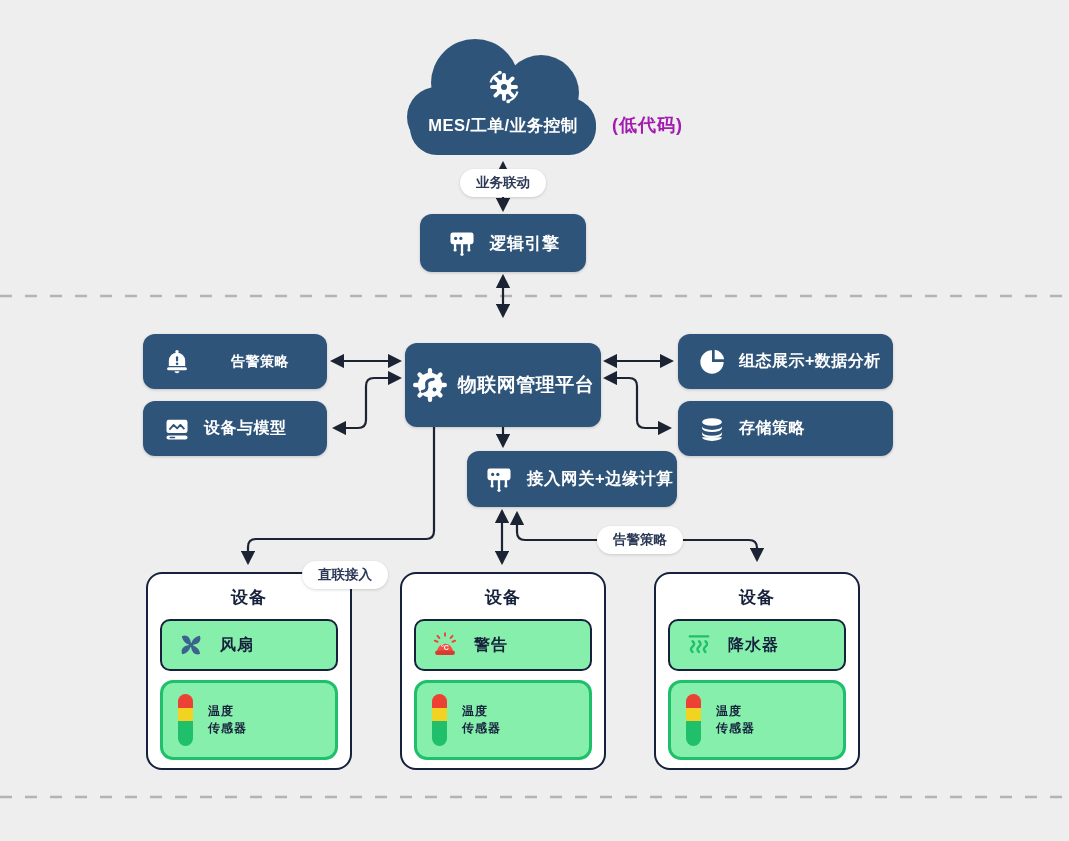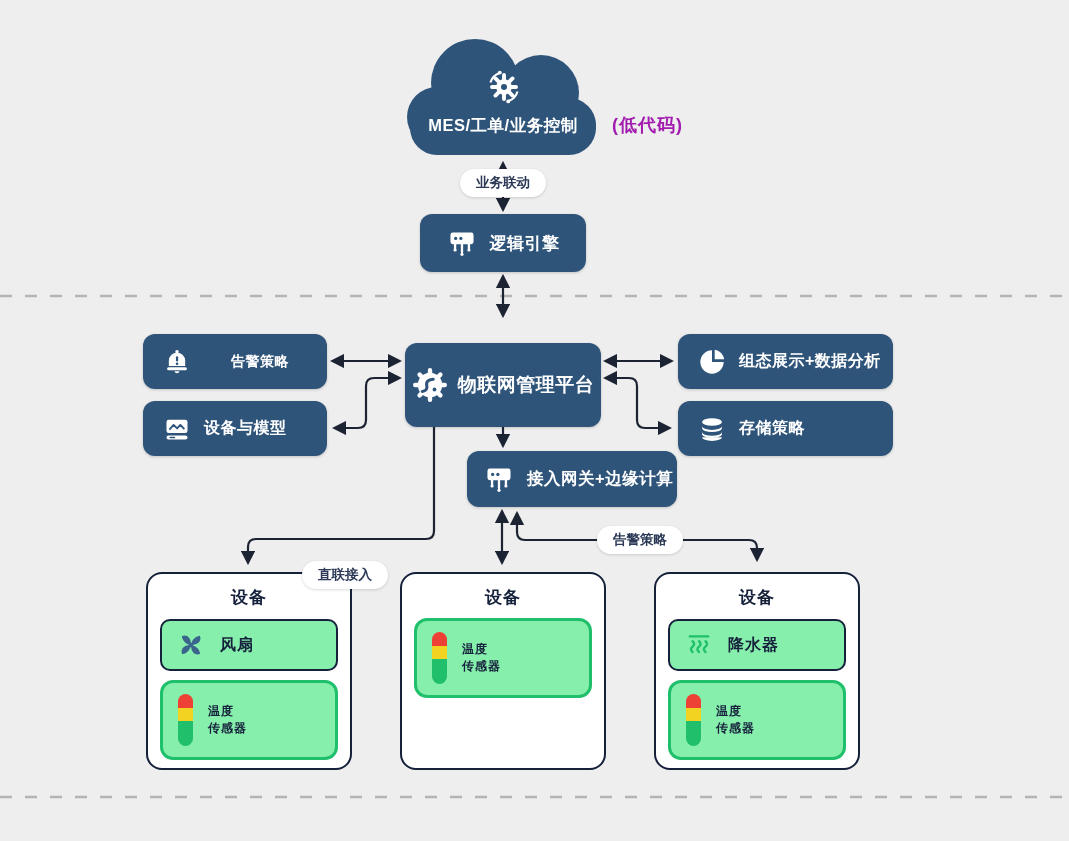--- a/index.html
+++ b/index.html
@@ -252,20 +252,33 @@
     </span>
     <span class="lbl">
       <span>温度</span><br>
       <span>传感器</span>
     </span>
   </div>
 </div>
 
 <div class="card" style="left:400px;">
   <div class="card-title">设备</div>
+  <div class="slot">
+    <span class="icon">
+      <svg width="28" height="28" viewBox="0 0 26 26">
+        <g stroke="#f04438" stroke-width="1.8" stroke-linecap="round">
+          <path d="M13,2 V4.5 M6,4.5 L7.8,6.5 M20,4.5 L18.2,6.5 M3.5,9 L6,10 M22.5,9 L20,10"></path>
+        </g>
+        <path d="M5.8,19 a7.2,7.2 0 0 1 14.4,0 z" fill="#f25044"></path>
+        <rect x="3.8" y="18.2" width="18.4" height="4.2" rx="2.1" fill="#d93a32"></rect>
+        <text x="13" y="17.2" text-anchor="middle" font-size="6.5" font-weight="bold" fill="#ffffff" font-family="Liberation Sans, sans-serif">°C</text>
+      </svg>
+    </span>
+    <span class="lbl">警告</span>
+  </div>
   <div class="slot sensor">
     <span class="tl-bar">
       <span class="r"></span>
         <span class="y"></span>
         <span class="g"></span>
     </span>
     <span class="lbl">
       <span>温度</span><br>
       <span>传感器</span>
     </span>

